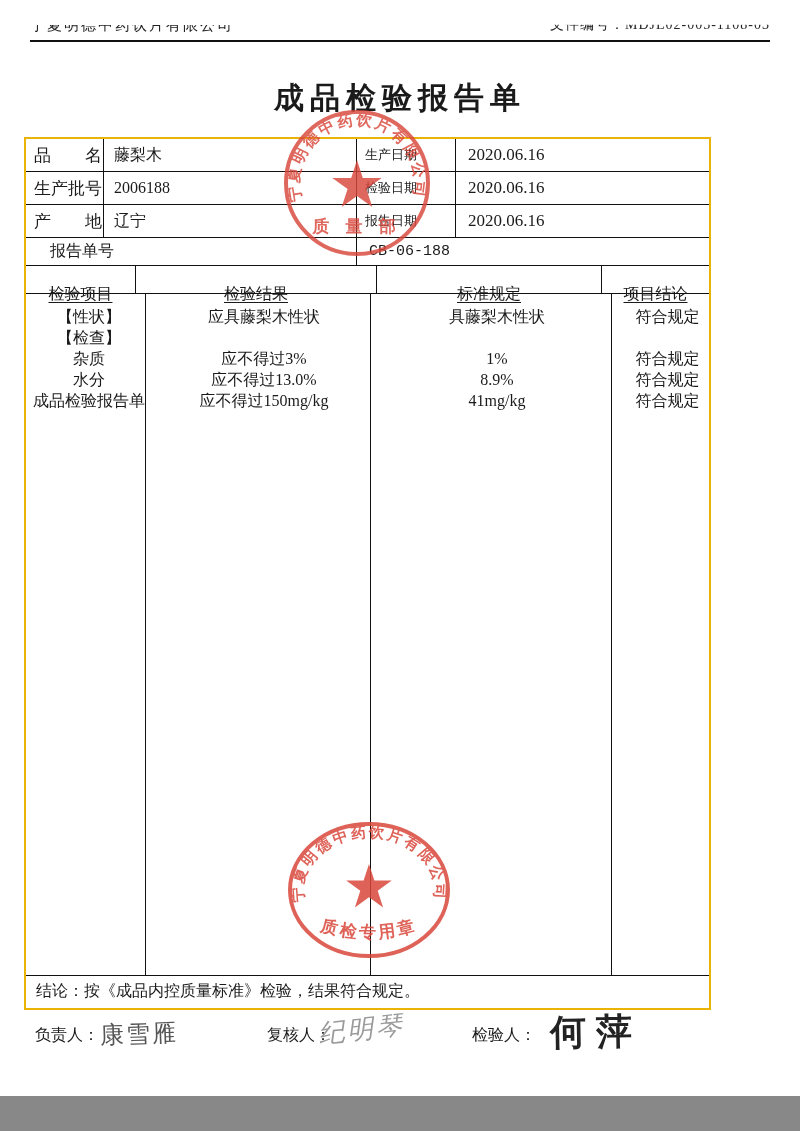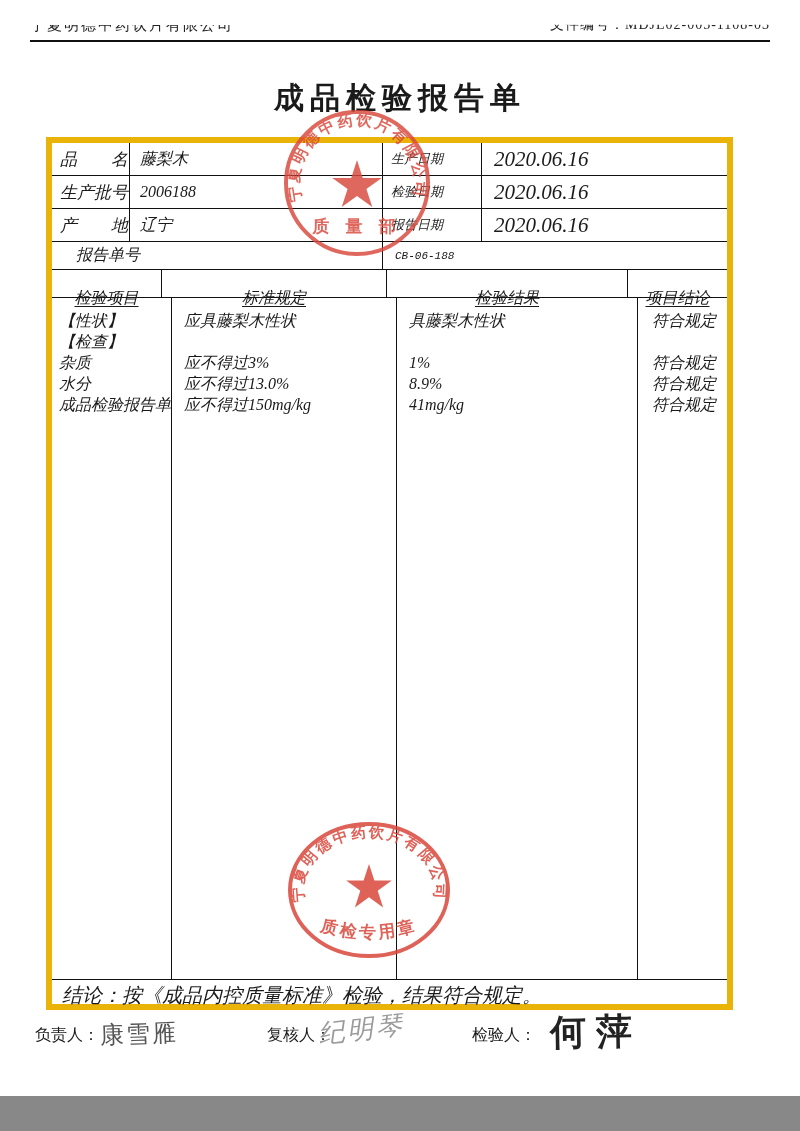--- a/index.html
+++ b/index.html
@@ -11,48 +11,48 @@
   
   .hdr-left{position:absolute;left:30px;top:16px;font-size:15px;letter-spacing:2px;
     clip-path:inset(48% 0 0 0);color:#222;}
   .hdr-right{position:absolute;right:30px;top:16px;font-size:14px;letter-spacing:1px;
     clip-path:inset(48% 0 0 0);color:#222;}
   .hdr-rule{position:absolute;left:30px;top:40px;width:740px;height:2px;background:#111;}
   
   .title{position:absolute;left:0;top:78px;width:100%;text-align:center;
     font-size:30px;font-weight:bold;letter-spacing:6px;}
   
-  .tbl{position:absolute;left:46px;top:137px;width:687px;height:873px;
-    border:6px solid #eab308;box-sizing:border-box;font-size:16px;font-style:italic;}
+  .tbl{position:absolute;left:24px;top:137px;width:687px;height:873px;
+    border:2px solid #eab308;box-sizing:border-box;font-size:16px;}
   .row{display:flex;box-sizing:border-box;border-bottom:1px solid #111;}
   .cell{box-sizing:border-box;display:flex;align-items:center;}
   .br{border-right:1px solid #111;}
   .info-row{height:33px;}
   .c-label{flex:0 0 78px;padding-left:8px;font-size:17px;}
   .c-value{flex:0 0 253px;padding-left:10px;font-size:16px;}
   .c-dlabel{flex:0 0 99px;padding-left:8px;font-size:13px;}
-  .c-dvalue{flex:1;padding-left:12px;font-size:21px;}
+  .c-dvalue{flex:1;padding-left:12px;font-size:17px;}
   .repno-row{height:28px;}
   .c-repleft{flex:0 0 331px;padding-left:24px;}
-  .c-repright{flex:1;padding-left:12px;font-family:"Liberation Mono","DejaVu Sans Mono",monospace;font-size:11px;}
+  .c-repright{flex:1;padding-left:12px;font-family:"Liberation Mono","DejaVu Sans Mono",monospace;font-size:15px;}
   .head-row{height:28px;text-align:center;}
   .c-h1{flex:0 0 110px;}
   .c-h2{flex:0 0 225px;}
   .c-h3{flex:0 0 241px;}
   .c-h4{flex:1;}
   .head-row .cell{justify-content:center;}
   .head-row span{text-decoration:underline;text-underline-offset:3px;margin-top:29px;}
   .items-body{display:flex;height:682px;box-sizing:border-box;border-bottom:1px solid #111;}
-  .icol{box-sizing:border-box;padding-top:12px;}
+  .icol{box-sizing:border-box;padding-top:12px;text-align:center;}
   .icol .ln{height:21px;line-height:21px;white-space:nowrap;}
   .icol1{flex:0 0 110px;padding-left:7px;}
   .icol2{flex:0 0 225px;padding-left:12px;}
   .icol3{flex:0 0 241px;padding-left:12px;}
   .icol4{flex:1;padding-left:14px;}
-  .concl-row{height:32px;line-height:30px;padding-left:10px;box-sizing:border-box;font-size:20px;}
+  .concl-row{height:32px;line-height:30px;padding-left:10px;box-sizing:border-box;font-size:16px;}
   
   .sig-label{position:absolute;font-size:16px;}
   .sig-name{position:absolute;white-space:nowrap;}
   .sig-resp{left:100px;top:1018px;font-size:24px;color:#555;transform:rotate(-2deg);letter-spacing:2px;}
   .sig-rev{left:318px;top:1012px;font-size:26px;color:#9a9a9a;font-style:italic;transform:rotate(-6deg);letter-spacing:3px;}
   .sig-insp{left:550px;top:1008px;font-size:36px;color:#222;font-weight:bold;letter-spacing:10px;transform:rotate(-1deg);}
   
   .stamp{position:absolute;pointer-events:none;}
   .stamp-top{left:282px;top:108px;opacity:.82;}
   .stamp-bottom{left:284px;top:818px;opacity:.85;}
@@ -93,25 +93,25 @@
 
     <div class="row repno-row">
       <div class="cell c-repleft br">报告单号</div>
       <div class="cell c-repright">CB-06-188</div>
     </div>
 
     <div class="row head-row">
       <div class="cell c-h1 br">
           <span>检验项目</span>
         </div>
+      <div class="cell c-h3 br">
+          <span>检验结果</span>
+        </div>
       <div class="cell c-h2 br">
           <span>标准规定</span>
-        </div>
-      <div class="cell c-h3 br">
-          <span>检验结果</span>
         </div>
       <div class="cell c-h4">
           <span>项目结论</span>
         </div>
     </div>
 
     <div class="items-body">
       <div class="icol icol1 br">
         <div class="ln">【性状】</div>
         <div class="ln">【检查】</div>

